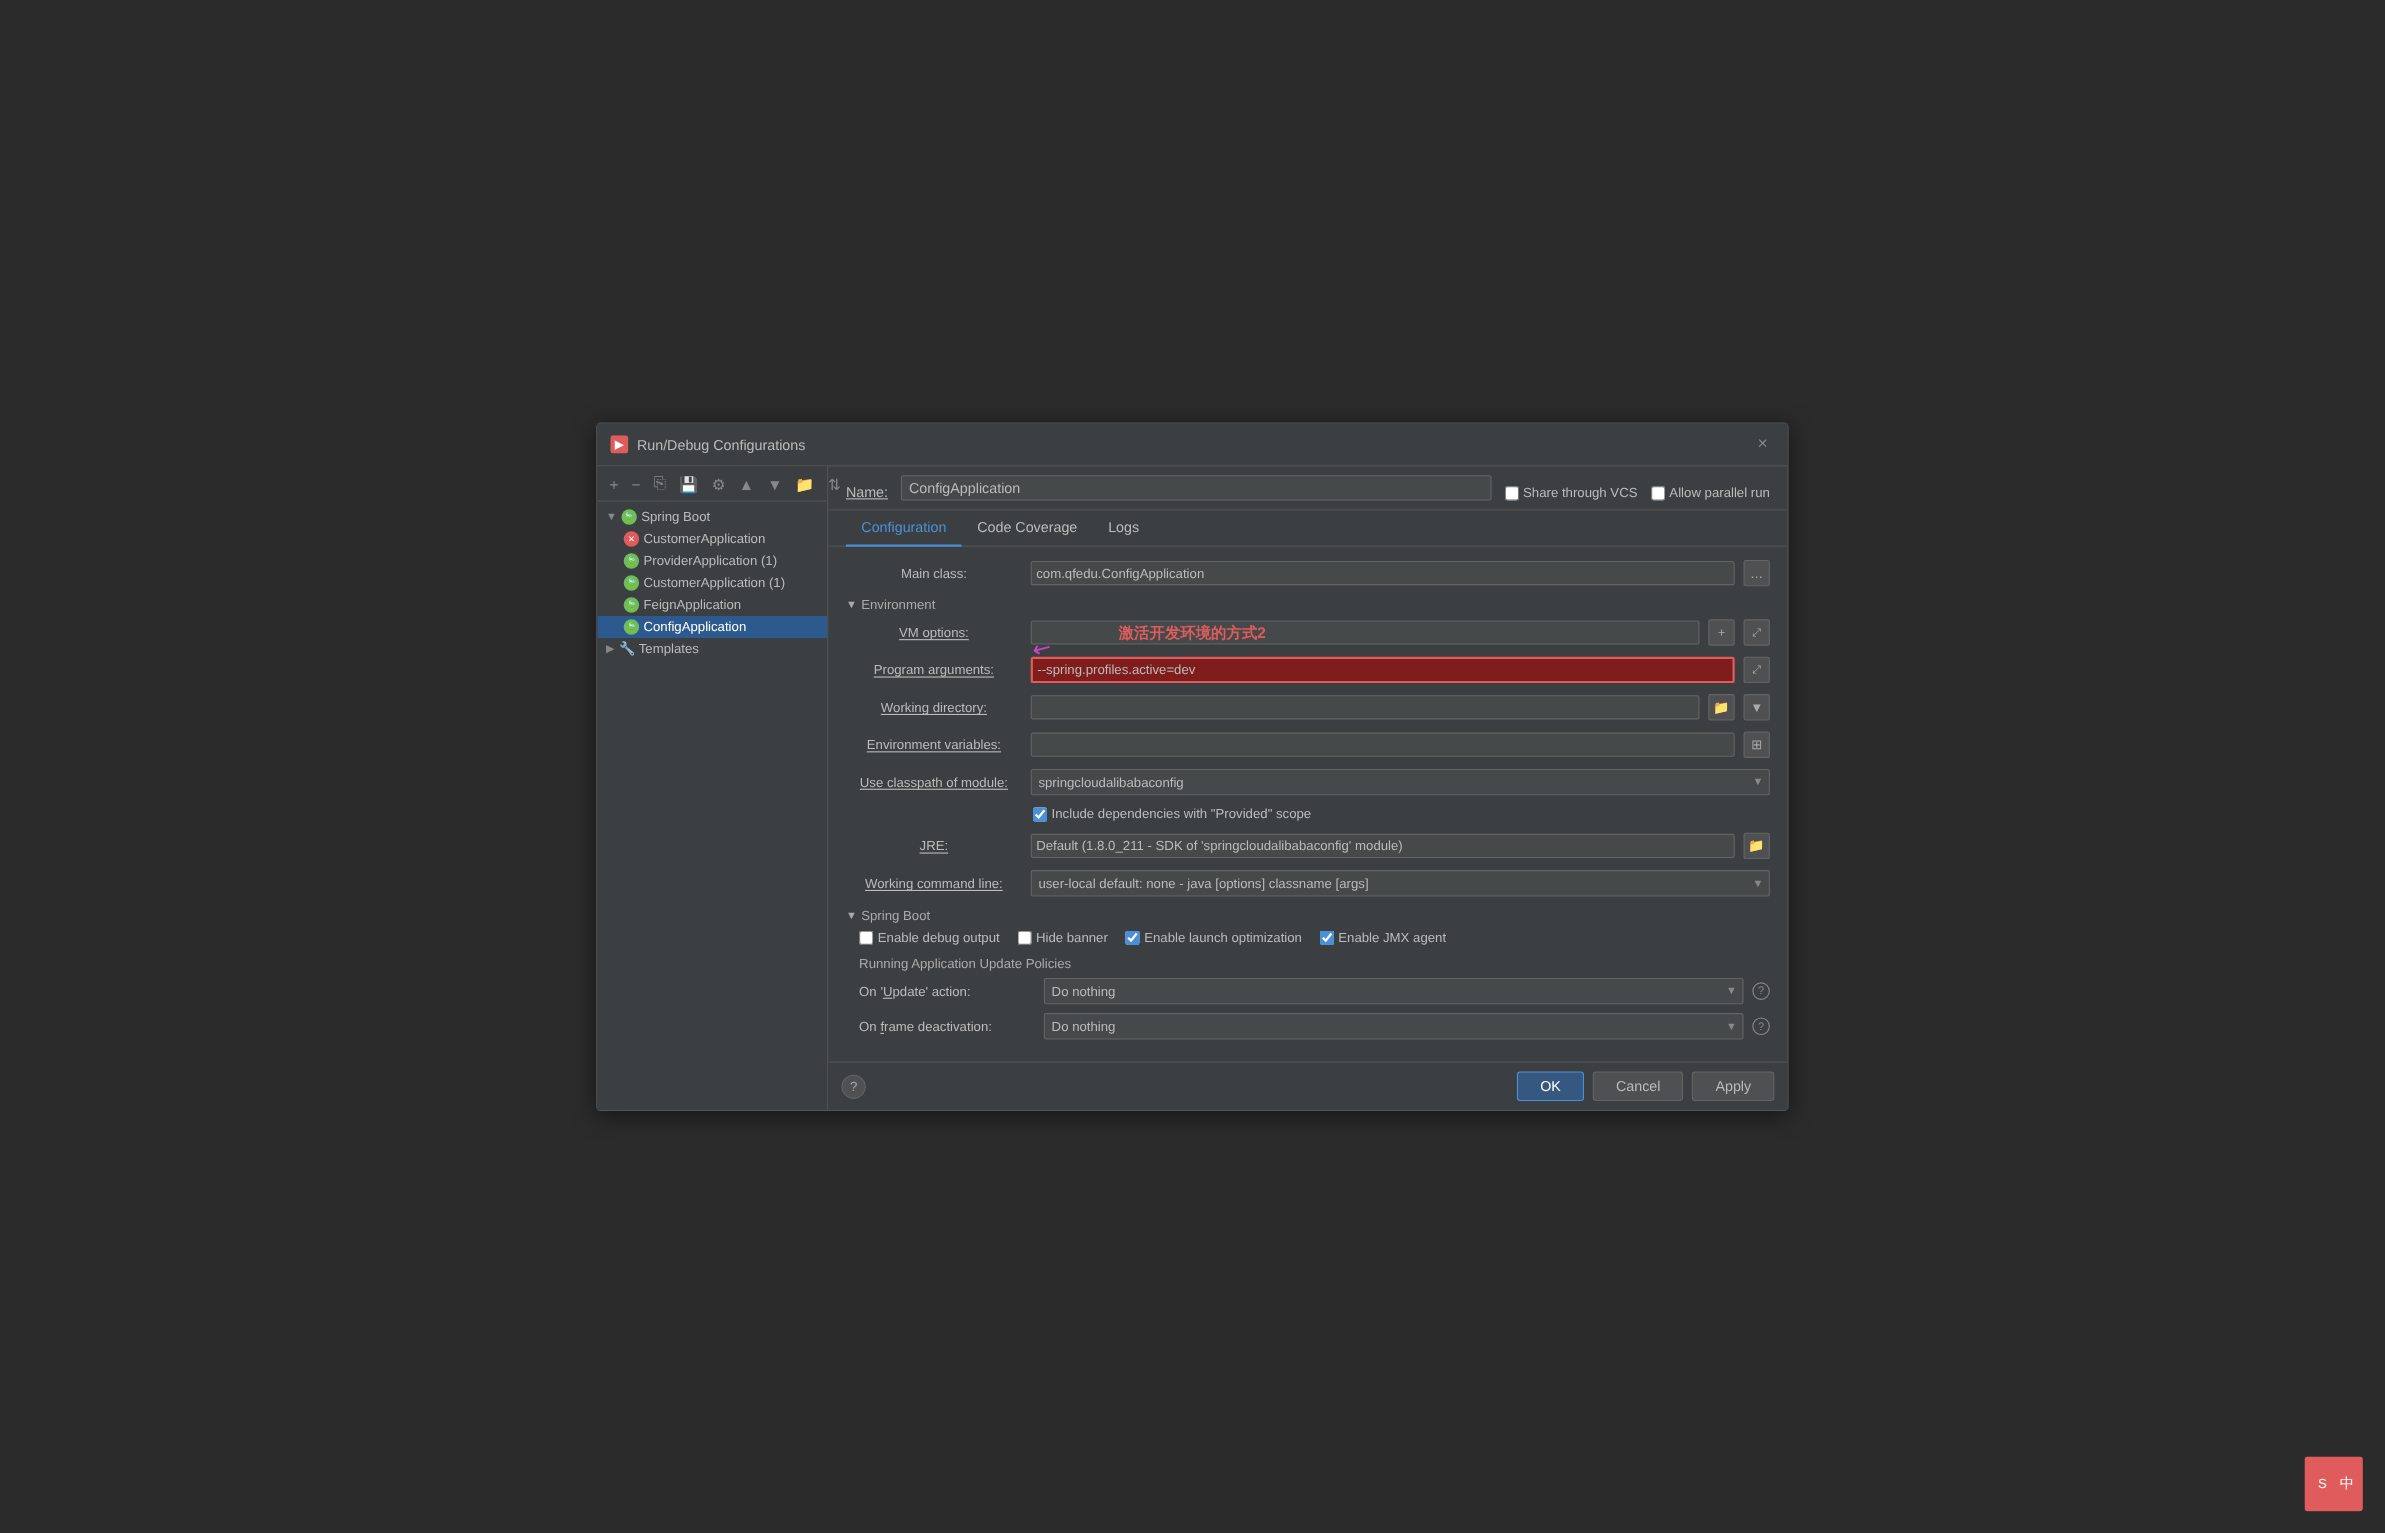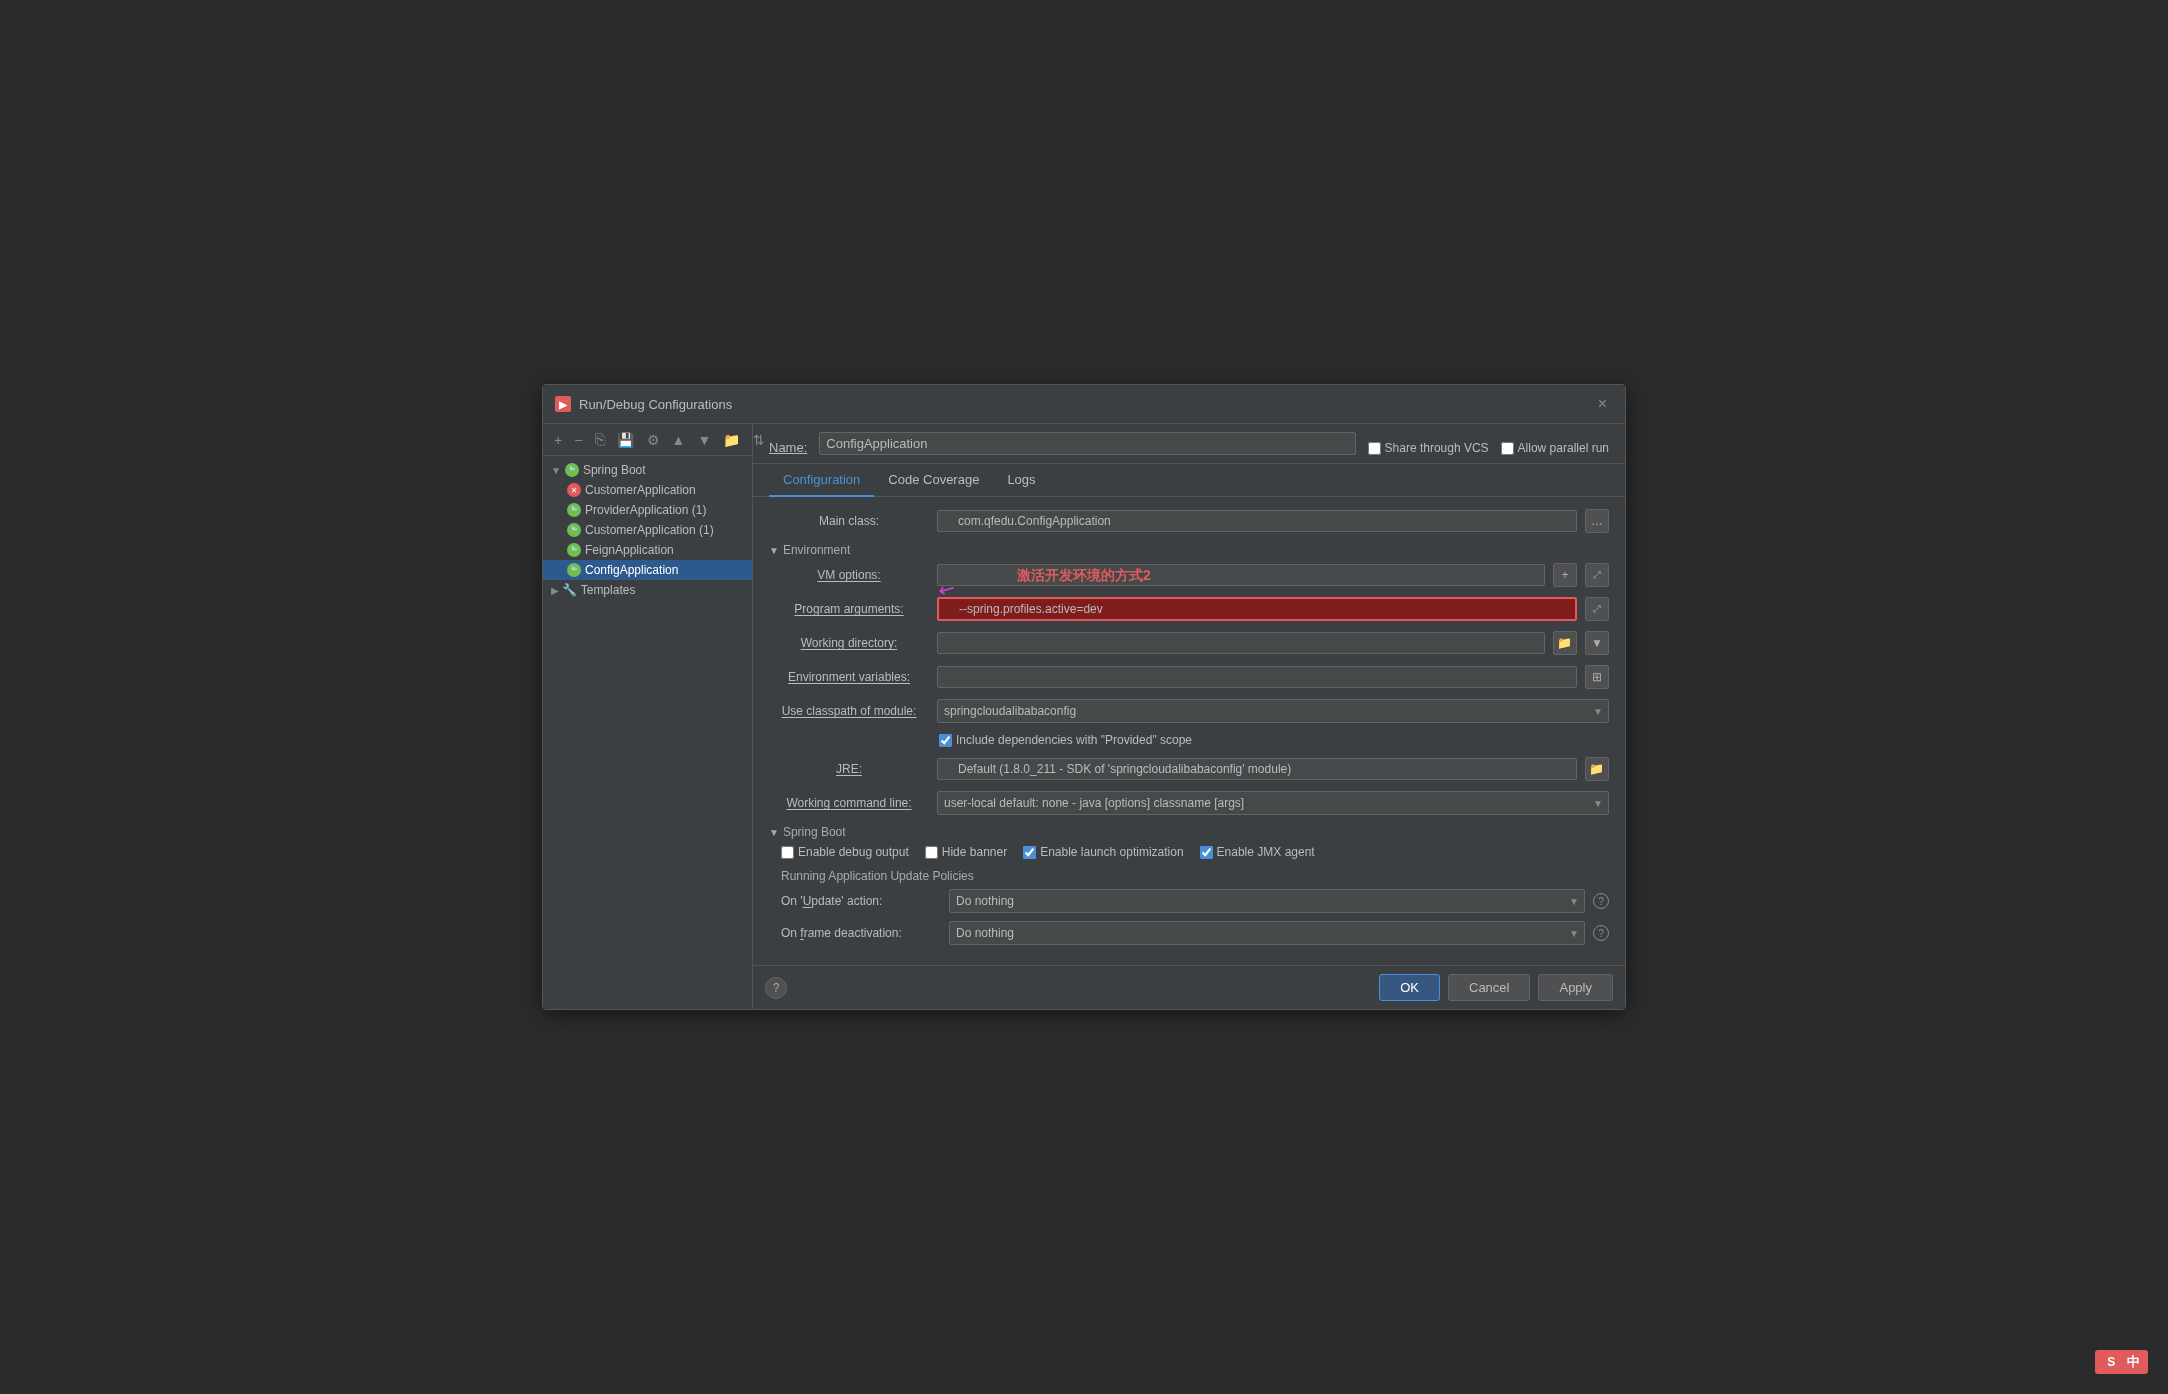--- a/index.html
+++ b/index.html
@@ -202,21 +202,21 @@
       color: #bbbbbb;
       font-size: 12px;
       flex-shrink: 0;
     }
     .form-label.underline { text-decoration: underline; text-underline-offset: 2px; }
     .form-input {
       flex: 1;
       background: #45494a;
       border: 1px solid #646464;
       color: #bbbbbb;
-      padding: 3px 20px;
+      padding: 3px 4px;
       font-size: 12px;
       border-radius: 2px;
       outline: none;
     }
     .form-input.highlighted {
       border: 2px solid #e05c5c;
       background: #7f1d1d;
     }
     .input-btn {
       width: 24px; height: 24px;
@@ -382,24 +382,24 @@
       justify-content: center;
       font-size: 12px;
     }
     
     .ime-indicator {
       position: fixed;
       bottom: 20px;
       right: 20px;
       background: #e05c5c;
       color: white;
-      padding: 3px 8px;
+      padding: 16px 8px;
       border-radius: 3px;
       font-size: 13px;
-      font-weight: bold;
+      font-weight: normal;
       text-align: center;
     }
     .running-update-label {
       font-size: 12px;
       color: #aaa;
       margin-left: 12px;
       margin-bottom: 6px;
     }
   </style>
 </head>

